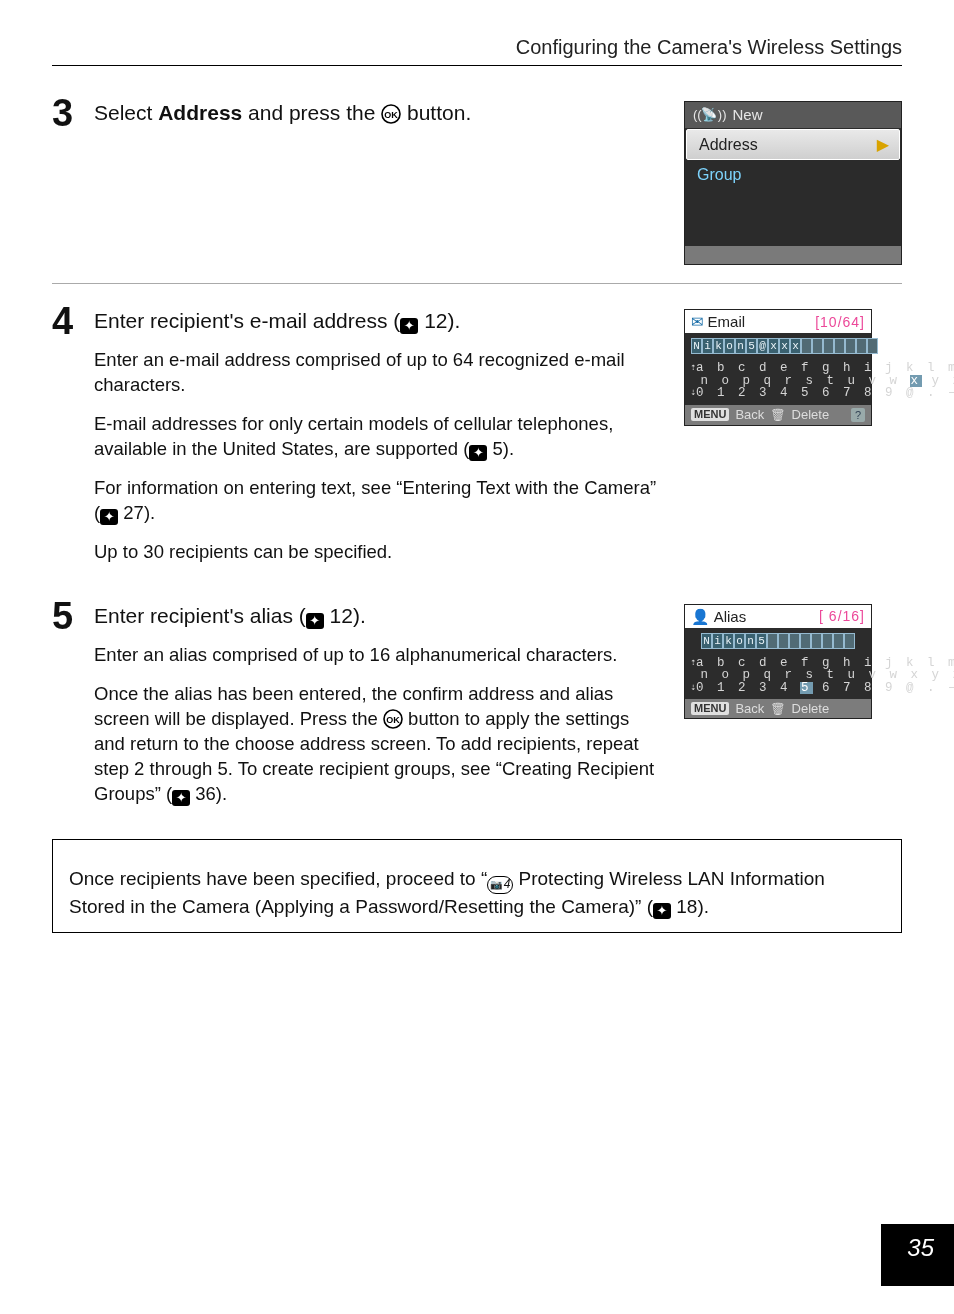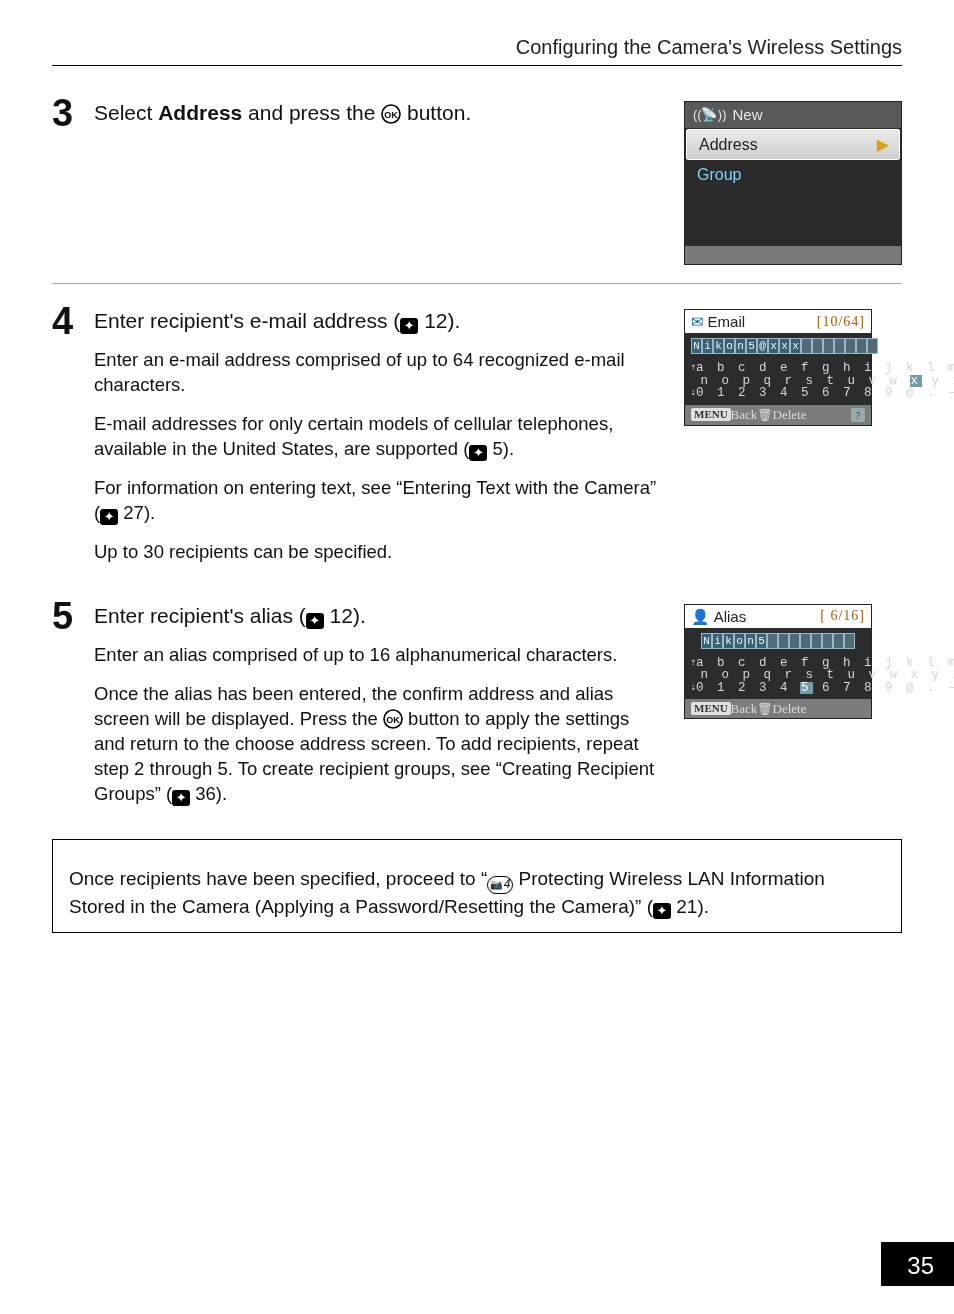--- a/index.html
+++ b/index.html
@@ -90,21 +90,21 @@
   .entry-head {
     display: flex;
     justify-content: space-between;
     align-items: center;
     background: #fff;
     padding: 4px 6px;
     font-family: Arial, sans-serif;
     font-size: 15px;
     color: #222;
   }
-  .entry-head .counter { color: #a16207; letter-spacing: 1px; font-size: 14px; font-family: Liberation Serif, serif; }
+  .entry-head .counter { color: #ec4899; letter-spacing: 1px; font-size: 14px; }
   .entry-head .icon { margin-right: 4px; color: #1a6ea8; }
   .entry-field {
     background: #2c2c2c;
     padding: 5px 6px;
     display: block;
     text-align: center;
   }
   .entry-field .cells {
     display: inline-flex;
     gap: 0;
@@ -125,25 +125,26 @@
     color: #d5d5d5;
     padding: 3px 5px 5px 5px;
     letter-spacing: 3px;
     font-size: 12.5px;
   }
   .entry-kbd .krow { display: flex; align-items: center; white-space: pre; }
   .entry-kbd .hl { background: #739bb0; color:#fff; padding: 0 1px; margin: 0 -1px; }
   .entry-foot {
     background: #7c7c7c;
     color: #ddd;
-    font-family: Liberation Serif, serif;
+    font-family: Liberation Sans, sans-serif;
     font-size: 13px;
     padding: 3px 6px;
     display: flex;
     align-items: center;
+    gap: 6px;
   }
   .entry-foot .menu-b {
     background:#e0e0e0; color:#333; font-size:11px; font-weight:700;
     padding:1px 3px; border-radius:2px; letter-spacing:0;
   }
   .entry-foot .trash { font-size: 12px; }
   .entry-foot .q { margin-left:auto; background:#9aa; color:#345; width:14px; height:14px;
                    text-align:center; border-radius:2px; font-size:11px; line-height:14px; }
 
   
@@ -175,21 +176,22 @@
     line-height: 1.4;
   }
 
   .page-num {
     position: absolute;
     right: 0;
     bottom: 28px;
     background: #000;
     color: #fff;
     font-size: 24px;
-    padding: 10px 20px 6px 26px;
+    padding: 10px 20px 24px 26px;
+    font-style: italic;
   }
 </style>
 </head>
 <body>
 
 <div class="page">
   <div class="running-head">Configuring the Camera's Wireless Settings</div>
   <div class="rule"></div>
 
   <div class="step">
@@ -334,17 +336,17 @@
             <span>Delete</span>
           </div>
         </div>
       </div>
     </div>
   </div>
 
   <div class="callout">
     <span>Once recipients have been specified, proceed to “</span><span class="step4-icon">
         <span>4</span>
-      </span><span> Protecting Wireless LAN Information Stored in the Camera (Applying a Password/Resetting the Camera)” (</span><span class="pg-icon">✦</span><span> 21).</span>
+      </span><span> Protecting Wireless LAN Information Stored in the Camera (Applying a Password/Resetting the Camera)” (</span><span class="pg-icon">✦</span><span> 18).</span>
   </div>
 </div>
 
 <div class="page-num">35</div>
 
 </body></html>

